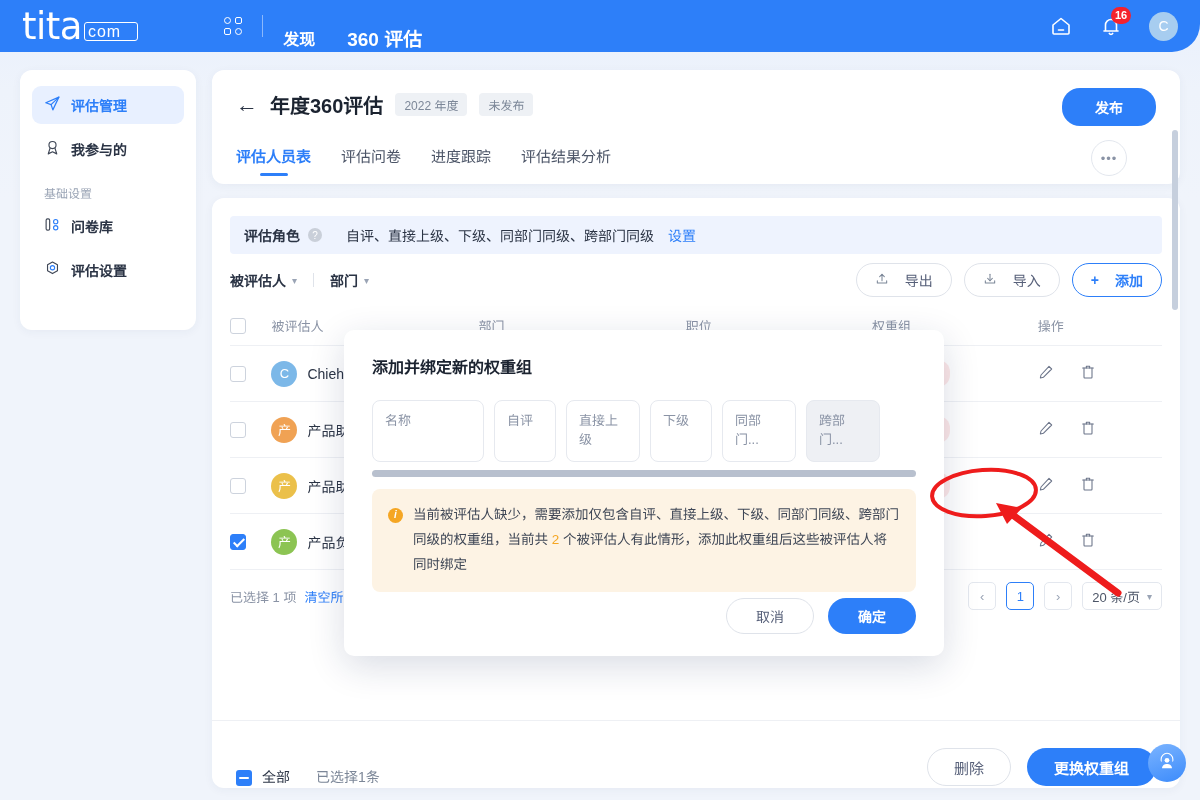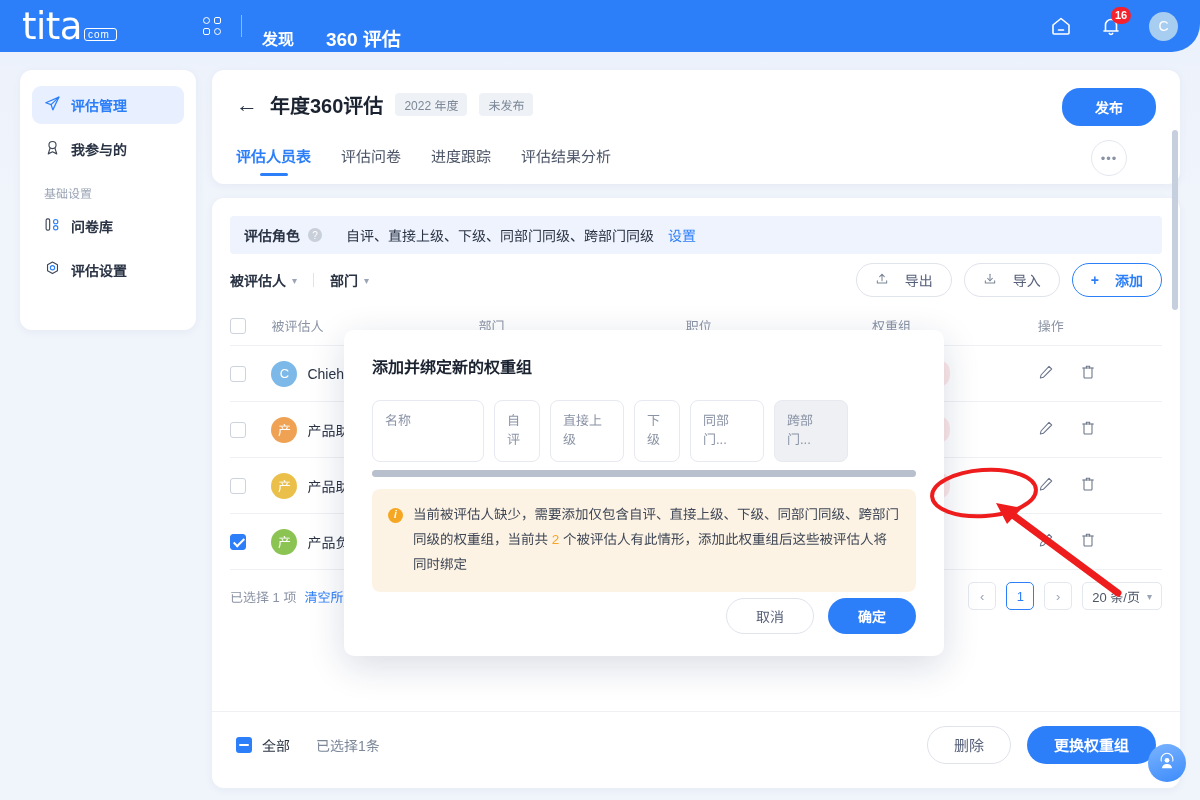--- a/index.html
+++ b/index.html
@@ -31,21 +31,21 @@
     display: flex; align-items: flex-end;
     color: #ffffff;
     line-height: 1;
   }
   .logo-word {
     font-size: 37px; letter-spacing: -0.5px; font-weight: 400;
     font-family: "DejaVu Sans", sans-serif;
   }
   .logo-com {
     border: 1.5px solid #ffffff; border-radius: 3px;
-    font-size: 10px; padding: 1px 6px 0 3px;
+    font-size: 16px; padding: 1px 16px 0 3px;
     margin-left: 2px; margin-bottom: 4px;
     letter-spacing: 1px;
   }
   .grid-icon {
     margin-left: 86px;
     width: 18px; height: 18px;
     display: grid; grid-template-columns: 7px 7px; grid-template-rows: 7px 7px;
     gap: 4px;
   }
   .grid-icon i { display:block; border: 1.6px solid #ffffff; border-radius: 2px; }
@@ -230,24 +230,24 @@
   }
   .pg.cur { border-color: #2d7ff9; color: #2d7ff9; }
   .pg-size {
     height: 28px; border: 1px solid #e3e7ee; border-radius: 5px; padding: 0 9px;
     display: inline-flex; align-items: center; gap: 7px; color: #4c5567; font-size: 13px;
     cursor: pointer; background: #fff;
   }
 
   
   .bottom-bar {
-    position: absolute; left: 0; bottom: 13px; width: 968px; height: 66px;
+    position: absolute; left: 0; bottom: 4px; width: 968px; height: 66px;
     background: #ffffff; border-top: 1px solid #eef0f4;
     border-bottom-left-radius: 12px; border-bottom-right-radius: 12px;
-    display: flex; align-items: center; padding: 0 24px; z-index: 6;
+    display: flex; align-items: flex-end; padding: 0 24px; z-index: 6;
   }
   .chk-indet {
     width: 16px; height: 16px; border-radius: 3px; background: #2d7ff9;
     position: relative; cursor: pointer;
   }
   .chk-indet::after {
     content:""; position: absolute; left: 3px; top: 7px; width: 10px; height: 2px;
     background: #fff; border-radius: 1px;
   }
   .bb-label { font-size: 14px; color: #2b3445; margin-left: 10px; }
@@ -265,21 +265,21 @@
     z-index: 30;
   }
   .modal-title { font-size: 16px; font-weight: 700; color: #1b2330; }
   .weight-row { display: flex; gap: 10px; margin-top: 22px; }
   .wfield {
     border: 1px solid #e6e9ef; border-radius: 8px;
     height: 62px; padding: 9px 12px; font-size: 13px; color: #8a93a5;
     background: #ffffff; flex: none;
   }
   .wfield.name { width: 112px; }
-  .wfield.small { width: 46px; }
+  .wfield.small { width: 62px; }
   .wfield.med { width: 74px; }
   .wfield.dim { background: #eef0f4; }
   .hscroll {
     margin-top: 8px; height: 7px; border-radius: 4px; background: #b8c0ce; width: 100%;
   }
   .notice {
     margin-top: 12px; background: #fdf3e4; border-radius: 8px;
     padding: 14px 16px; display: flex; gap: 10px;
     font-size: 13.5px; color: #3f4756; line-height: 1.85;
   }

